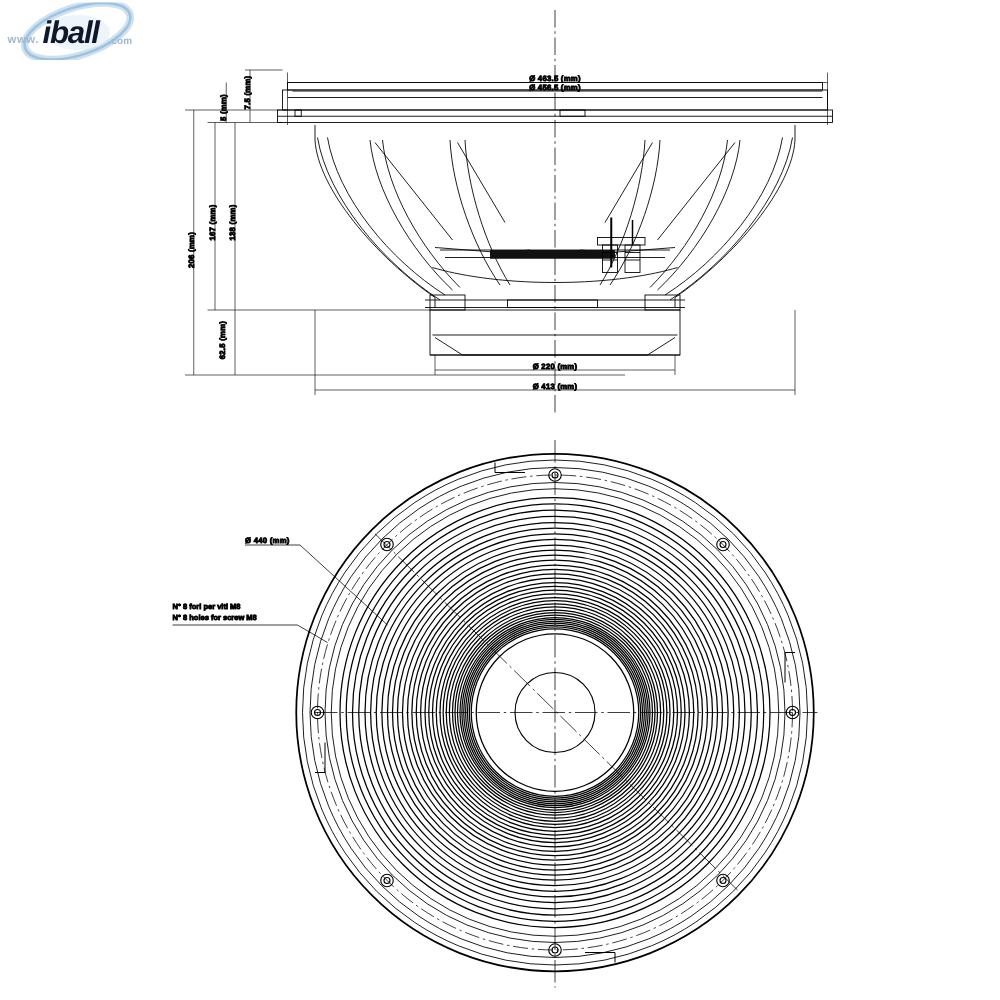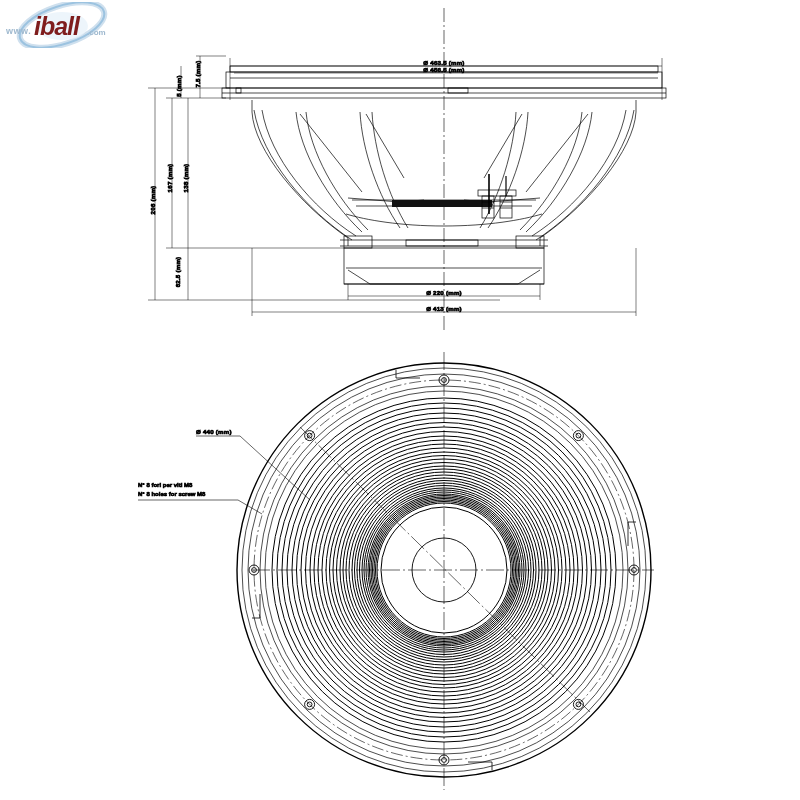--- a/index.html
+++ b/index.html
@@ -4,21 +4,21 @@
 <style>
   html,body{margin:0;padding:0;background:#ffffff;}
   body{width:800px;height:800px;overflow:hidden;font-family:"Liberation Sans",sans-serif;}
   #stage{position:relative;width:800px;height:641px;background:#fff;}
   svg{display:block;}
   .dimtext{font-family:"Liberation Sans",sans-serif;font-size:6.2px;font-weight:bold;fill:#111;letter-spacing:0.2px;}
   .notetext{font-family:"Liberation Sans",sans-serif;font-size:6px;font-weight:bold;fill:#111;}
   .logo{position:absolute;left:4px;top:2px;width:120px;height:46px;}
   .logo-www{position:absolute;left:2px;top:24px;font-size:9px;font-weight:bold;color:#9fb9cf;letter-spacing:0.5px;font-family:"Liberation Sans",sans-serif;}
   .logo-com{position:absolute;left:83px;top:26px;font-size:8px;font-weight:bold;color:#9fb9cf;font-family:"Liberation Sans",sans-serif;text-align:center;}
-  .logo-word{position:absolute;left:30px;top:10px;font-size:25px;font-weight:bold;font-style:italic;color:#7f1d1d;font-family:"Liberation Sans",sans-serif;letter-spacing:-1px;}
+  .logo-word{position:absolute;left:30px;top:10px;font-size:25px;font-weight:bold;font-style:italic;color:#0f172a;font-family:"Liberation Sans",sans-serif;letter-spacing:-1px;}
 </style>
 </head>
 <body>
 
 <div id="stage">
 
   <div class="logo">
     <svg width="120" height="46" viewBox="0 0 120 46">
       <ellipse cx="58" cy="23" rx="44" ry="19" fill="none" stroke="#cfe0ee" stroke-width="6" transform="rotate(-18 58 23)"></ellipse>
       <ellipse cx="58" cy="23" rx="44" ry="19" fill="none" stroke="#9cc3e0" stroke-width="2" transform="rotate(-18 58 23)"></ellipse>

